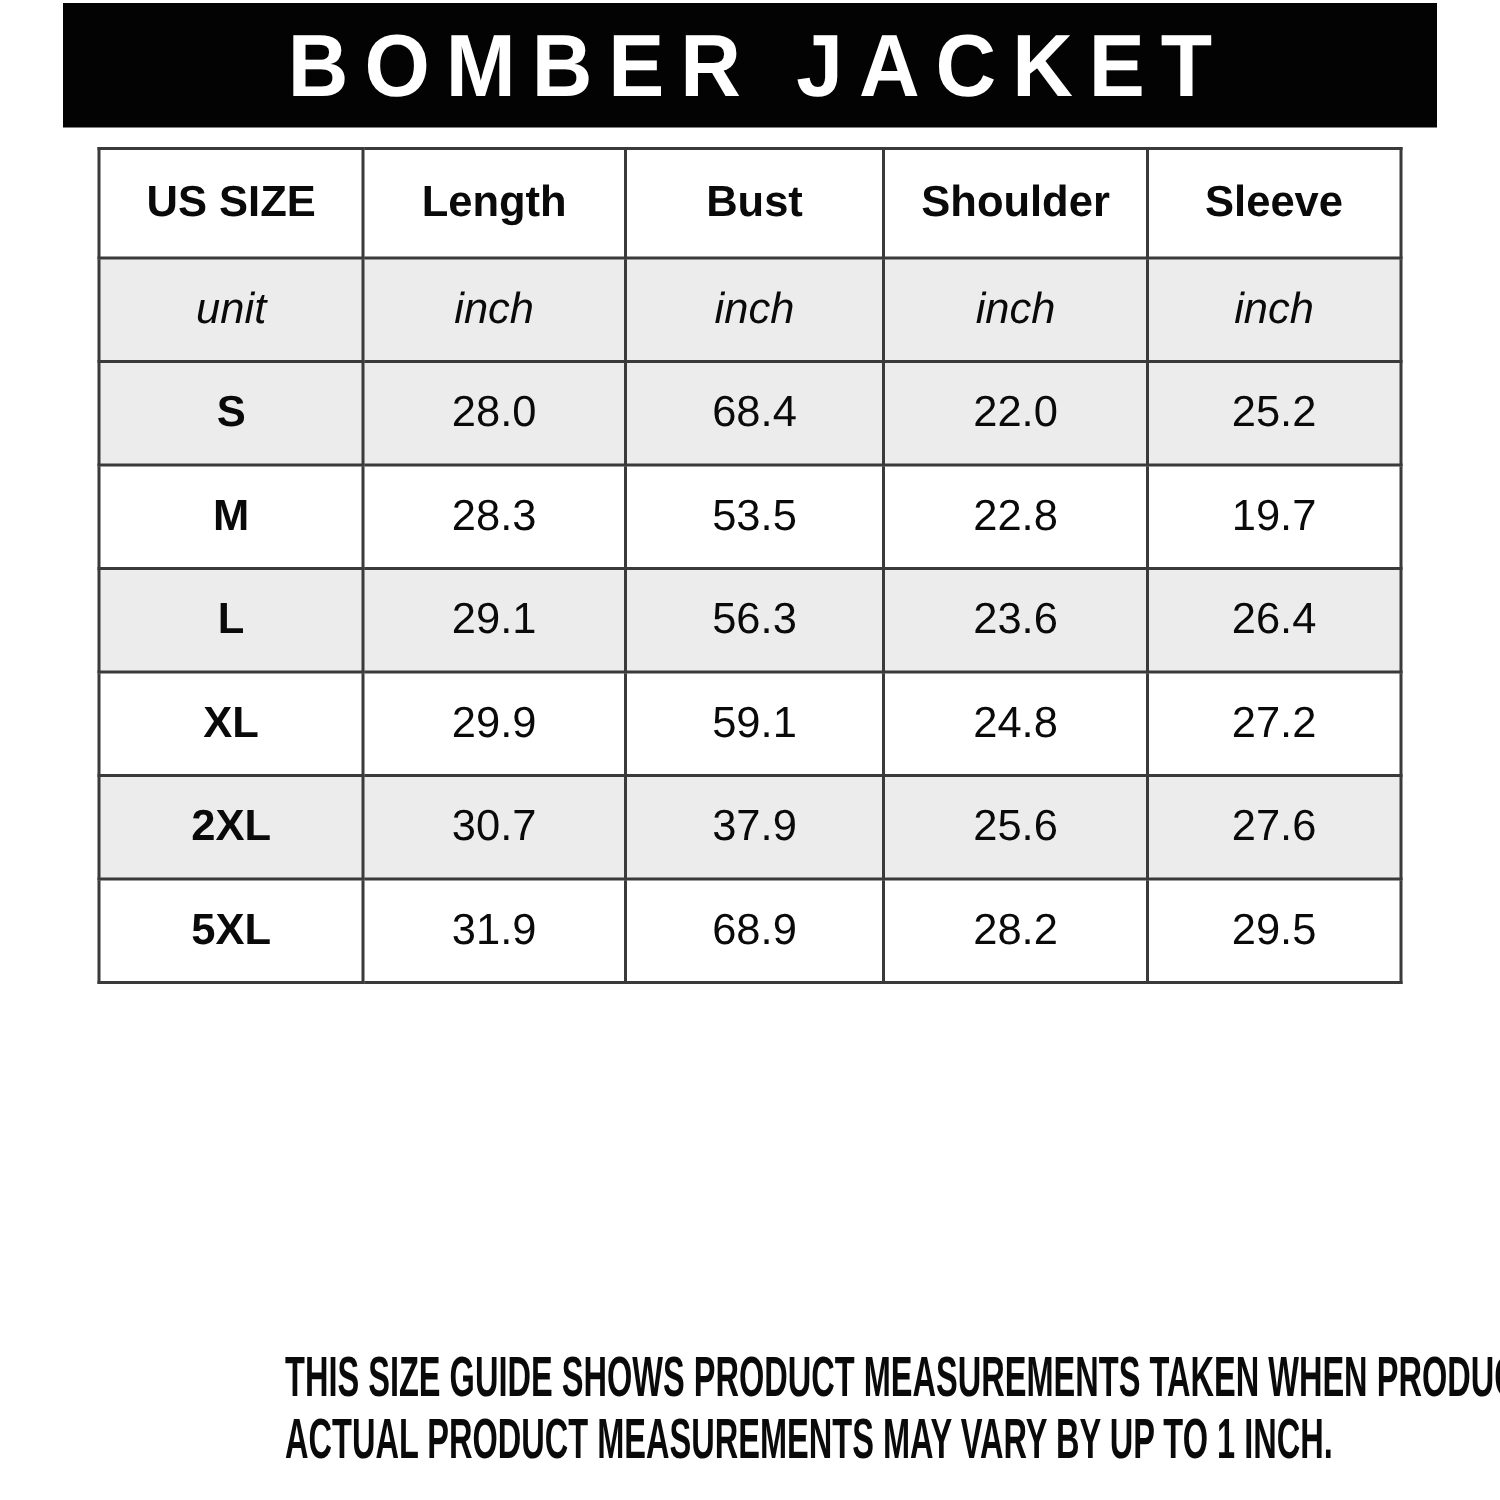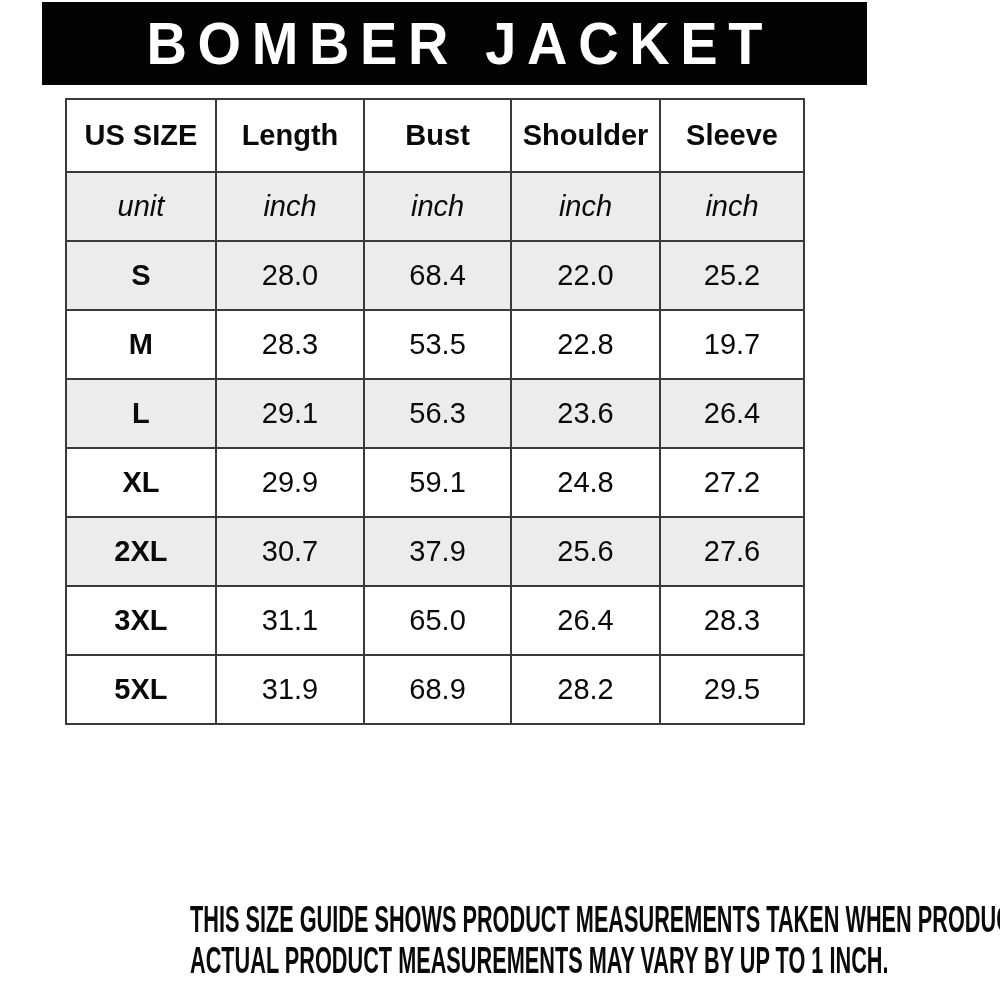--- a/index.html
+++ b/index.html
@@ -9,39 +9,39 @@
     font-family: "Liberation Sans", sans-serif;
     color: #0a0a0a;
     position: relative;
     overflow: hidden;
   }
 
   
   .title-bar {
     position: absolute;
     left: 42px; top: 2px;
-    width: 825px; height: 83px;
+    width: 916px; height: 83px;
     background: #030303;
     display: flex; align-items: center; justify-content: center;
   }
   .title-text {
     color: #ffffff;
     font-weight: 800;
     font-size: 56px;
     letter-spacing: 0.19em;
     text-indent: 0.19em; 
     white-space: nowrap;
     transform: scaleY(1.05);
   }
 
   
   .size-table {
     position: absolute;
     left: 65px; top: 98px;
-    width: 740px;
+    width: 870px;
     border-collapse: collapse;
     table-layout: fixed;
   }
   .size-table th, .size-table td {
     border: 2px solid #3a3a3a;
     text-align: center;
     vertical-align: middle;
     padding: 0;
   }
   .size-table thead th {
@@ -134,27 +134,20 @@
         <td>27.2</td>
       </tr>
       <tr class="stripe">
         <td class="size-cell">2XL</td>
         <td>30.7</td>
         <td>37.9</td>
         <td>25.6</td>
         <td>27.6</td>
       </tr>
       <tr>
-        <td class="size-cell">3XL</td>
-        <td>31.1</td>
-        <td>65.0</td>
-        <td>26.4</td>
-        <td>28.3</td>
-      </tr>
-      <tr>
         <td class="size-cell">5XL</td>
         <td>31.9</td>
         <td>68.9</td>
         <td>28.2</td>
         <td>29.5</td>
       </tr>
     </tbody>
 </table>
 
 <div class="footer">

